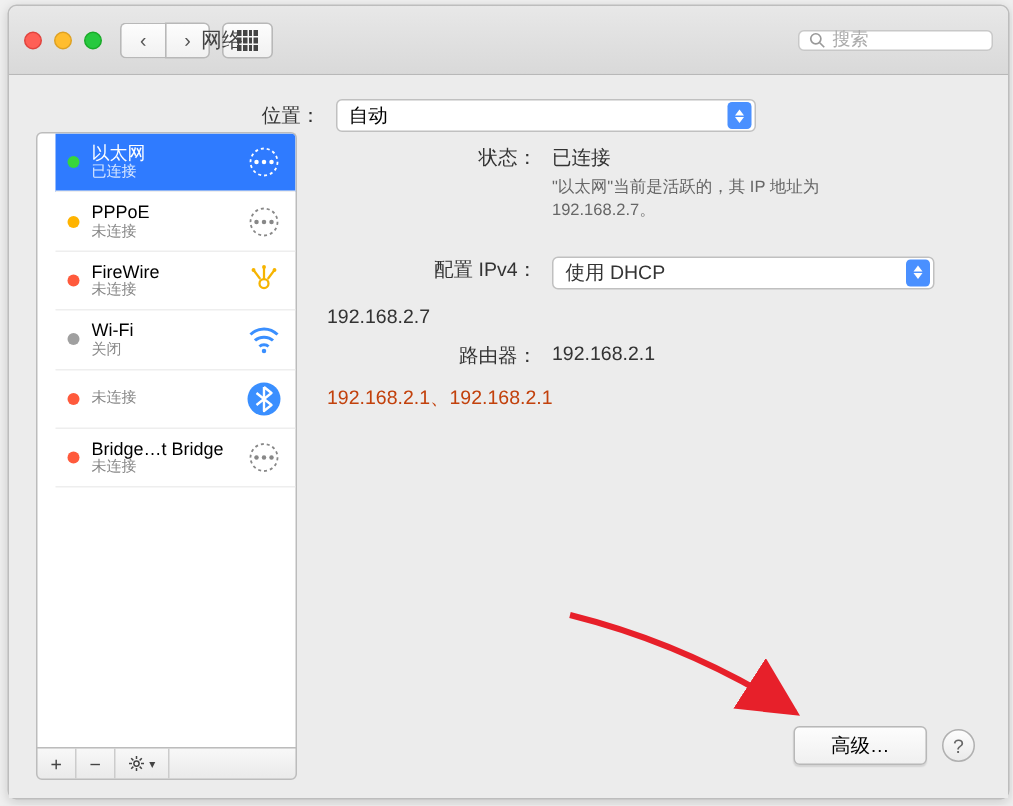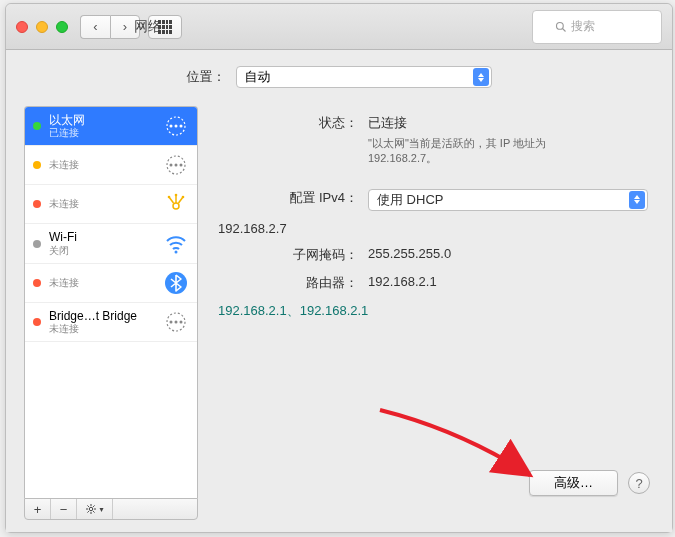--- a/index.html
+++ b/index.html
@@ -18,58 +18,58 @@
 .nav-btn { width: 30px; height: 24px; background: linear-gradient(#fdfdfd,#f1f1f1); border: 1px solid #b8b8b8; display: flex; align-items: center; justify-content: center; font-size: 13px; color: #555; }
 .nav-btn:first-child { border-radius: 4px 0 0 4px; border-right: none; }
 .nav-btn:last-child { border-radius: 0 4px 4px 0; }
 
 .apps-btn { width: 34px; height: 24px; background: linear-gradient(#fdfdfd,#f1f1f1); border: 1px solid #b8b8b8; border-radius: 4px; display: flex; align-items: center; justify-content: center; margin-right: 12px; }
 .apps-grid { width: 14px; height: 14px; display: grid; grid-template-columns: repeat(4,1fr); grid-template-rows: repeat(3,1fr); gap: 1px; }
 .apps-grid i { background: #444; }
 
 .title { flex: 1; text-align: left; font-size: 14px; color: #444; margin-left: -60px; }
 
-.search-box { width: 130px; height: 34px; background: #fff; border: 1px solid #c8c8c8; border-radius: 4px; display: flex; align-items: center; padding: 0 22px; font-size: 12px; color: #aaa; gap: 4px; }
+.search-box { width: 130px; height: 14px; background: #fff; border: 1px solid #c8c8c8; border-radius: 4px; display: flex; align-items: center; padding: 0 6px; font-size: 12px; color: #aaa; gap: 4px; }
 
 .content { padding: 16px 18px 12px 18px; height: calc(100% - 46px); background: #ececec; display: flex; flex-direction: column; }
 
-.location-row { display: flex; align-items: center; justify-content: center; gap: 10px; margin-bottom: 18px; }
+.location-row { display: flex; align-items: center; justify-content: center; gap: 10px; }
 .location-row .lbl { font-size: 13px; color: #333; }
 .select { background: #fff; border: 1px solid #c0c0c0; border-radius: 4px; height: 22px; display: flex; align-items: center; justify-content: space-between; padding: 0 2px 0 8px; font-size: 13px; position: relative; }
-.select-loc { width: 256px; }
+.select-loc { width: 280px; }
 .select-arrow { width: 16px; height: 18px; background: #4a90ff; border-radius: 3px; display: flex; flex-direction: column; align-items: center; justify-content: center; gap: 0px; }
 .select-arrow::before { content: ""; border-left: 3px solid transparent; border-right: 3px solid transparent; border-bottom: 4px solid #fff; margin-bottom:1px; }
 .select-arrow::after { content: ""; border-left: 3px solid transparent; border-right: 3px solid transparent; border-top: 4px solid #fff; }
 
 .main-area { display: flex; gap: 16px; flex: 1; min-height: 0; }
 
 .sidebar-wrap { width: 174px; display: flex; flex-direction: column; }
 .sidebar { flex: 1; background: #fff; border: 1px solid #bcbcbc; border-bottom: none; border-radius: 4px 4px 0 0; overflow: hidden; }
-.sb-item { display: flex; align-items: center; padding: 6px 8px; border-bottom: 1px solid #eee; gap: 8px; position: relative; }
+.sb-item { display: flex; align-items: center; padding: 6px 8px; border-bottom: 1px solid #eee; gap: 8px; position: relative; margin-left: 12px; }
 .sb-item.active { background: #2f7bff; color: #fff; }
 .sb-item.active .sb-sub { color: #d9e8ff; }
 .sb-dot { width: 8px; height: 8px; border-radius: 50%; flex-shrink: 0; }
 .sb-text { flex: 1; line-height: 1.2; overflow: hidden; }
 .sb-name { font-size: 12px; white-space: nowrap; overflow: hidden; text-overflow: ellipsis; }
 .sb-sub { font-size: 10px; color: #888; }
 .sb-icon { width: 26px; height: 26px; display: flex; align-items: center; justify-content: center; flex-shrink: 0; }
 
 .sidebar-footer { height: 22px; background: linear-gradient(#f8f8f8,#eaeaea); border: 1px solid #bcbcbc; border-radius: 0 0 4px 4px; display: flex; }
 .sf-btn { width: 26px; display: flex; align-items: center; justify-content: center; border-right: 1px solid #ccc; font-size: 13px; color: #444; }
 .sf-gear { display: flex; align-items: center; gap: 2px; }
 
 .detail { flex: 1; background: #ececec; padding: 8px 4px 0 4px; position: relative; }
 .detail-row { display: flex; margin-bottom: 10px; font-size: 13px; }
 .detail-row .dl { width: 150px; text-align: right; padding-right: 10px; color: #333; }
 .detail-row .dv { flex: 1; color: #333; }
-.detail-row .dv.grey { color: #0f766e; }
+.detail-row .dv.grey { color: #c2410c; }
 .status-sub { font-size: 11px; color: #666; margin-top: 4px; max-width: 240px; line-height: 1.4; }
-.select-dhcp { width: 280px; }
-
-.bottom-row { position: absolute; bottom: 24px; right: 4px; display: flex; align-items: center; gap: 10px; }
+.select-dhcp { width: 255px; }
+
+.bottom-row { position: absolute; bottom: 10px; right: 4px; display: flex; align-items: center; gap: 10px; }
 .btn { background: linear-gradient(#fdfdfd,#f0f0f0); border: 1px solid #b8b8b8; border-radius: 4px; padding: 3px 24px; font-size: 13px; box-shadow: 0 1px 1px rgba(0,0,0,0.1); }
 .help-btn { width: 22px; height: 22px; border-radius: 50%; border: 1px solid #b0b0b0; background: linear-gradient(#fdfdfd,#eaeaea); color: #666; font-size: 13px; display: flex; align-items: center; justify-content: center; }
 
 .arrow-annot { position: absolute; pointer-events: none; }
 
 svg.icon { width: 24px; height: 24px; }
 </style>
 </head>
 <body>
 
@@ -138,35 +138,37 @@
                   <circle cx="7" cy="12" r="1.5" fill="#fff"></circle>
                   <circle cx="12" cy="12" r="1.5" fill="#fff"></circle>
                   <circle cx="17" cy="12" r="1.5" fill="#fff"></circle>
                 </svg>
             </span>
           </div>
 
           <div class="sb-item">
             <span class="sb-dot" style="background:#ffb400"></span>
             <div class="sb-text">
+              <div class="sb-name">PPPoE</div>
               <div class="sb-sub">未连接</div>
             </div>
             <span class="sb-icon">
               <svg class="icon" viewBox="0 0 24 24">
                   <circle cx="12" cy="12" r="9" fill="none" stroke="#888" stroke-width="1.2" stroke-dasharray="2 2"></circle>
                   <circle cx="7" cy="12" r="1.5" fill="#888"></circle>
                   <circle cx="12" cy="12" r="1.5" fill="#888"></circle>
                   <circle cx="17" cy="12" r="1.5" fill="#888"></circle>
                 </svg>
             </span>
           </div>
 
           <div class="sb-item">
             <span class="sb-dot" style="background:#ff5a3c"></span>
             <div class="sb-text">
+              <div class="sb-name">FireWire</div>
               <div class="sb-sub">未连接</div>
             </div>
             <span class="sb-icon">
               <svg class="icon" viewBox="0 0 24 24">
                   <circle cx="12" cy="14" r="3" fill="none" stroke="#f6b400" stroke-width="1.5"></circle>
                   <line x1="12" y1="3" x2="12" y2="11" stroke="#f6b400" stroke-width="1.5"></line>
                   <line x1="5" y1="5" x2="9.5" y2="11" stroke="#f6b400" stroke-width="1.5"></line>
                   <line x1="19" y1="5" x2="14.5" y2="11" stroke="#f6b400" stroke-width="1.5"></line>
                   <circle cx="12" cy="3" r="1.3" fill="#f6b400"></circle>
                   <circle cx="5" cy="5" r="1.3" fill="#f6b400"></circle>
@@ -260,24 +262,20 @@
               <span>使用 DHCP</span>
               <span class="select-arrow"></span>
             </div>
           </div>
         </div>
 
         <div class="detail-row">
           <div class="dv">192.168.2.7</div>
         </div>
 
-        <div class="detail-row">
-          <div class="dl">子网掩码：</div>
-          <div class="dv">255.255.255.0</div>
-        </div>
 
         <div class="detail-row">
           <div class="dl">路由器：</div>
           <div class="dv">192.168.2.1</div>
         </div>
 
         <div class="detail-row">
           <div class="dv grey">192.168.2.1、192.168.2.1</div>
         </div>
 

